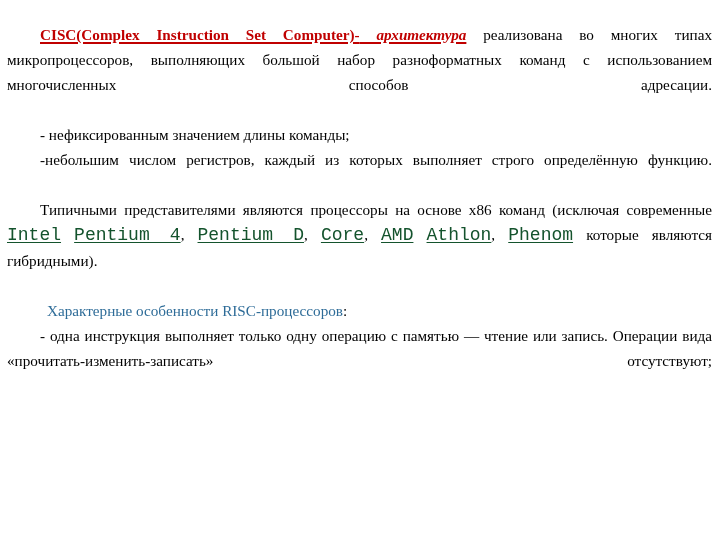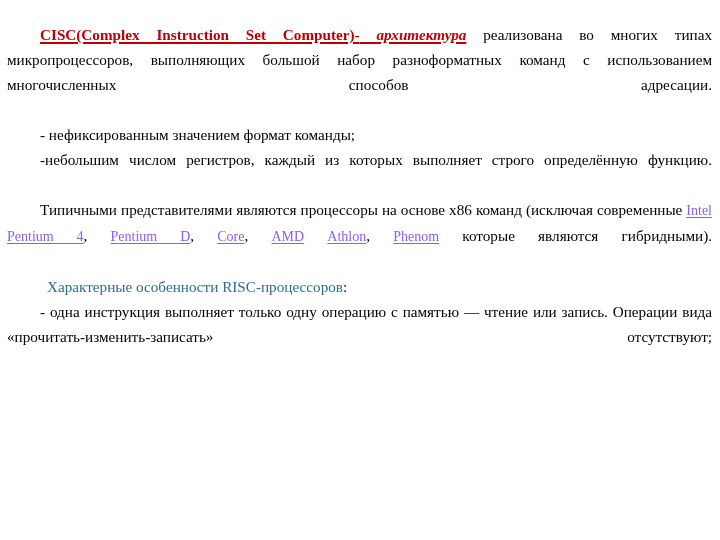--- a/index.html
+++ b/index.html
@@ -67,47 +67,47 @@
     font-style: italic;
   }
 
   
   .run-blue {
     color: #2E6C98;
   }
 
   
   .link {
-    color: #8b5cf6;
+    color: #14532d;
     text-decoration: underline;
     text-decoration-thickness: 1.3px;
     text-underline-offset: 1.5px;
-    font-family: Liberation Serif, serif;
-    font-size: 14px;
+    font-family: Liberation Mono, monospace;
+    font-size: 18px;
     cursor: pointer;
   }
 
   .plain {
     color: #000000;
   }
 
   .sep {
     color: #000000;
   }
 </style>
 </head>
 <body>
 
 <div class="slide">
   <div class="body-text">
 
     <p class="para"><span class="run-risc-title"><span>CISC(Complex Instruction Set Computer)-</span><span class="ital"> архитектура</span></span><span class="plain"> реализована во многих типах микропроцессоров, выполняющих большой набор разноформатных команд с использованием многочисленных способов адресации.</span></p>
 
 
-    <p class="para nostretch">- нефиксированным значением формат команды;</p>
+    <p class="para nostretch">- нефиксированным значением длины команды;</p>
     <p class="para">-небольшим числом регистров, каждый из которых выполняет строго определённую функцию.</p>
 
     <p class="para"><span class="plain">Типичными представителями являются процессоры на основе x86 команд (исключая современные </span><span class="link">Intel</span><span class="sep"> </span><span class="link">Pentium 4</span><span class="sep">, </span><span class="link">Pentium D</span><span class="sep">, </span><span class="link">Core</span><span class="sep">, </span><span class="link">AMD</span><span class="sep"> </span><span class="link">Athlon</span><span class="sep">, </span><span class="link">Phenom</span><span class="plain"> которые являются гибридными).</span></p>
 
 
     <p class="para noindent nostretch"><span class="run-blue">Характерные особенности RISC-процессоров</span><span class="plain">:</span></p>
 
     <p class="para">- одна инструкция выполняет только одну операцию с памятью — чтение или запись. Операции вида «прочитать-изменить-записать» отсутствуют;</p>
 
   </div>

